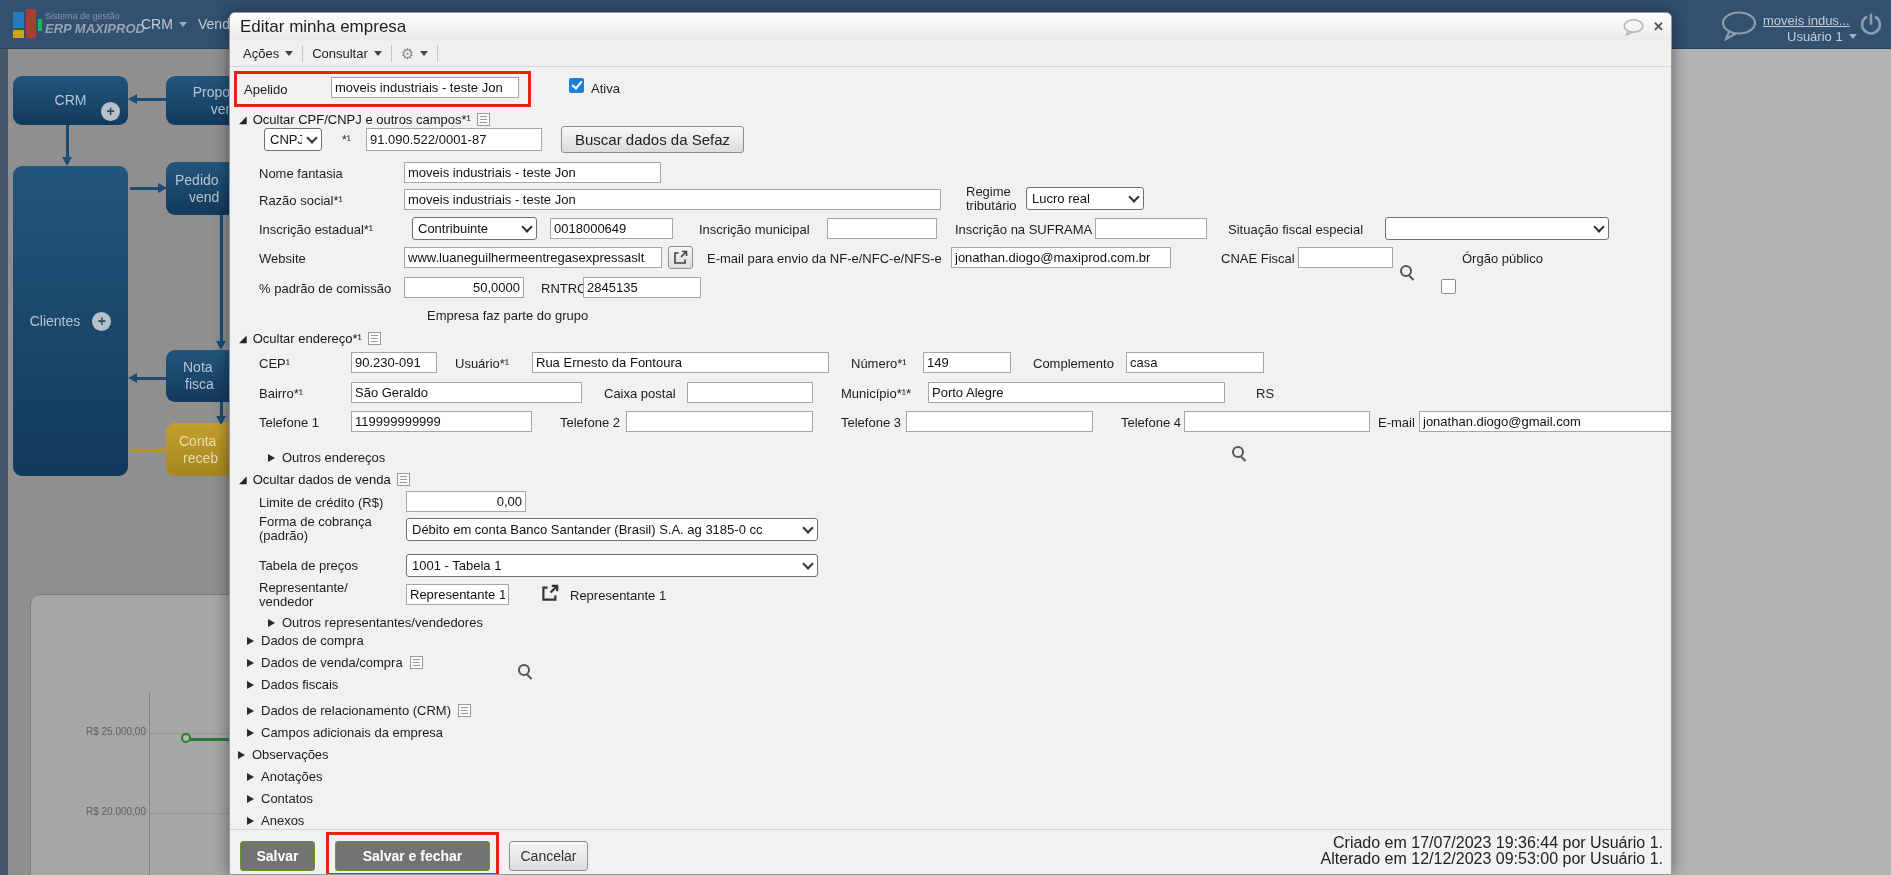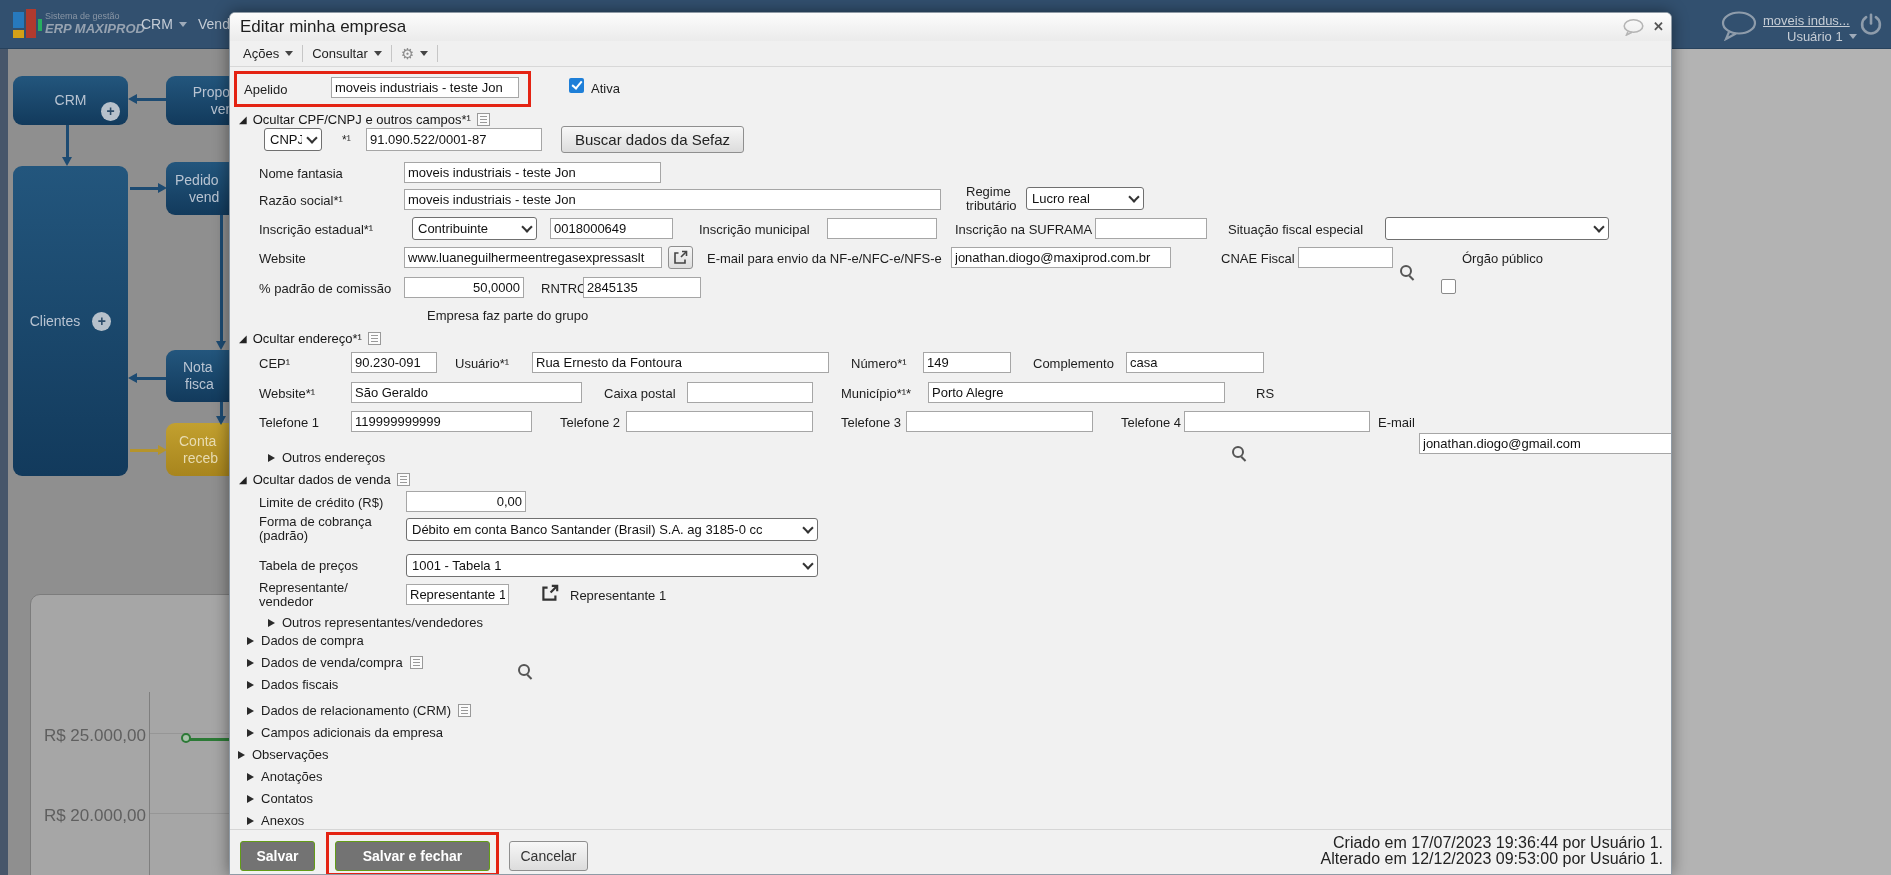--- a/index.html
+++ b/index.html
@@ -28,21 +28,21 @@
   .hline{height:3px;background:#1d4b72;}
   .vline{width:3px;background:#1d4b72;}
   .arr-l{width:0;height:0;border-top:5px solid transparent;border-bottom:5px solid transparent;border-right:9px solid #1d4b72;}
   .arr-r{width:0;height:0;border-top:5px solid transparent;border-bottom:5px solid transparent;border-left:9px solid #1d4b72;}
   .arr-d{width:0;height:0;border-left:5px solid transparent;border-right:5px solid transparent;border-top:9px solid #1d4b72;}
   .yel{background:#b5942c;}
   .arr-r.yel{background:none;border-left-color:#b5942c;}
 
   
   .chartpanel{left:30px;top:594px;width:199px;height:281px;background:#a6a6a6;border:1px solid #7c7c7c;border-radius:10px 0 0 0;}
-  .ticklbl{font-size:17px;color:#5f5f5f;text-align:right;white-space:nowrap;}
+  .ticklbl{font-size:10px;color:#5f5f5f;text-align:right;white-space:nowrap;}
   .grid{background:#969696;height:1px;}
   .axis{background:#7f7f7f;}
   .gline{background:#2c7a36;height:3px;}
   .gdot{width:10px;height:10px;border:2px solid #2c7a36;border-radius:50%;background:#a9c3ab;box-sizing:border-box;}
 
   
   .modal{left:229px;top:12px;width:1443px;height:863px;background:#f1f1f1;border:1px solid #8f9ba6;
          border-radius:6px 6px 0 0;box-shadow:0 0 16px rgba(0,0,0,.45);z-index:5;overflow:hidden;box-sizing:border-box;}
   .mtitlebar{left:0;top:0;width:100%;height:28px;background:linear-gradient(#fcfcfc,#ebebeb);border-bottom:1px solid #cfcfcf;}
   .mtitle{font-size:17px;color:#1e1e1e;line-height:20px;white-space:nowrap;}
@@ -287,39 +287,39 @@
     </div>
     <div class="a lbl" style="left:29px;top:343px;">CEP¹</div>
     <input class="a inp" style="left: 121px; top: 339px; width: 86px;" value="90.230-091">
     <div class="a lbl" style="left:225px;top:343px;">Usuário*¹</div>
     <input class="a inp" style="left: 302px; top: 339px; width: 297px;" value="Rua Ernesto da Fontoura">
     <div class="a lbl" style="left:621px;top:343px;">Número*¹</div>
     <input class="a inp" style="left: 693px; top: 339px; width: 88px;" value="149">
     <div class="a lbl" style="left:803px;top:343px;">Complemento</div>
     <input class="a inp" style="left: 896px; top: 339px; width: 138px;" value="casa">
 
-    <div class="a lbl" style="left:29px;top:373px;">Website*¹</div>
+    <div class="a lbl" style="left:29px;top:373px;">Bairro*¹</div>
     <input class="a inp" style="left: 121px; top: 369px; width: 231px;" value="São Geraldo">
     <div class="a lbl" style="left:374px;top:373px;">Caixa postal</div>
     <input class="a inp" style="left: 457px; top: 369px; width: 126px;">
     <div class="a lbl" style="left:611px;top:373px;">Município*¹*</div>
     <input class="a inp" style="left: 698px; top: 369px; width: 297px;" value="Porto Alegre">
     <div class="a mag" style="left:1001px;top:371px;"></div>
     <div class="a lbl" style="left:1026px;top:373px;">RS</div>
 
     <div class="a lbl" style="left:29px;top:402px;">Telefone 1</div>
     <input class="a inp" style="left: 121px; top: 398px; width: 181px;" value="119999999999">
     <div class="a lbl" style="left:330px;top:402px;">Telefone 2</div>
     <input class="a inp" style="left: 396px; top: 398px; width: 187px;">
     <div class="a lbl" style="left:611px;top:402px;">Telefone 3</div>
     <input class="a inp" style="left: 676px; top: 398px; width: 187px;">
     <div class="a lbl" style="left:891px;top:402px;">Telefone 4</div>
     <input class="a inp" style="left: 954px; top: 398px; width: 186px;">
     <div class="a lbl" style="left:1148px;top:402px;">E-mail</div>
-    <input class="a inp" style="left: 1189px; top: 420px; width: 257px;" value="jonathan.diogo@gmail.com">
+    <input class="a inp" style="left: 1189px; top: 398px; width: 257px;" value="jonathan.diogo@gmail.com">
 
     <div class="a crow" style="left:38px;top:437px;">
       <span class="tri-cl"></span>
       <span>Outros endereços</span>
     </div>
 
     <div class="a secthdr" style="left:9px;top:459px;">
       <span class="tri-open">◢</span>
       <span>Ocultar dados de venda</span>
       <span class="noteic"></span>

